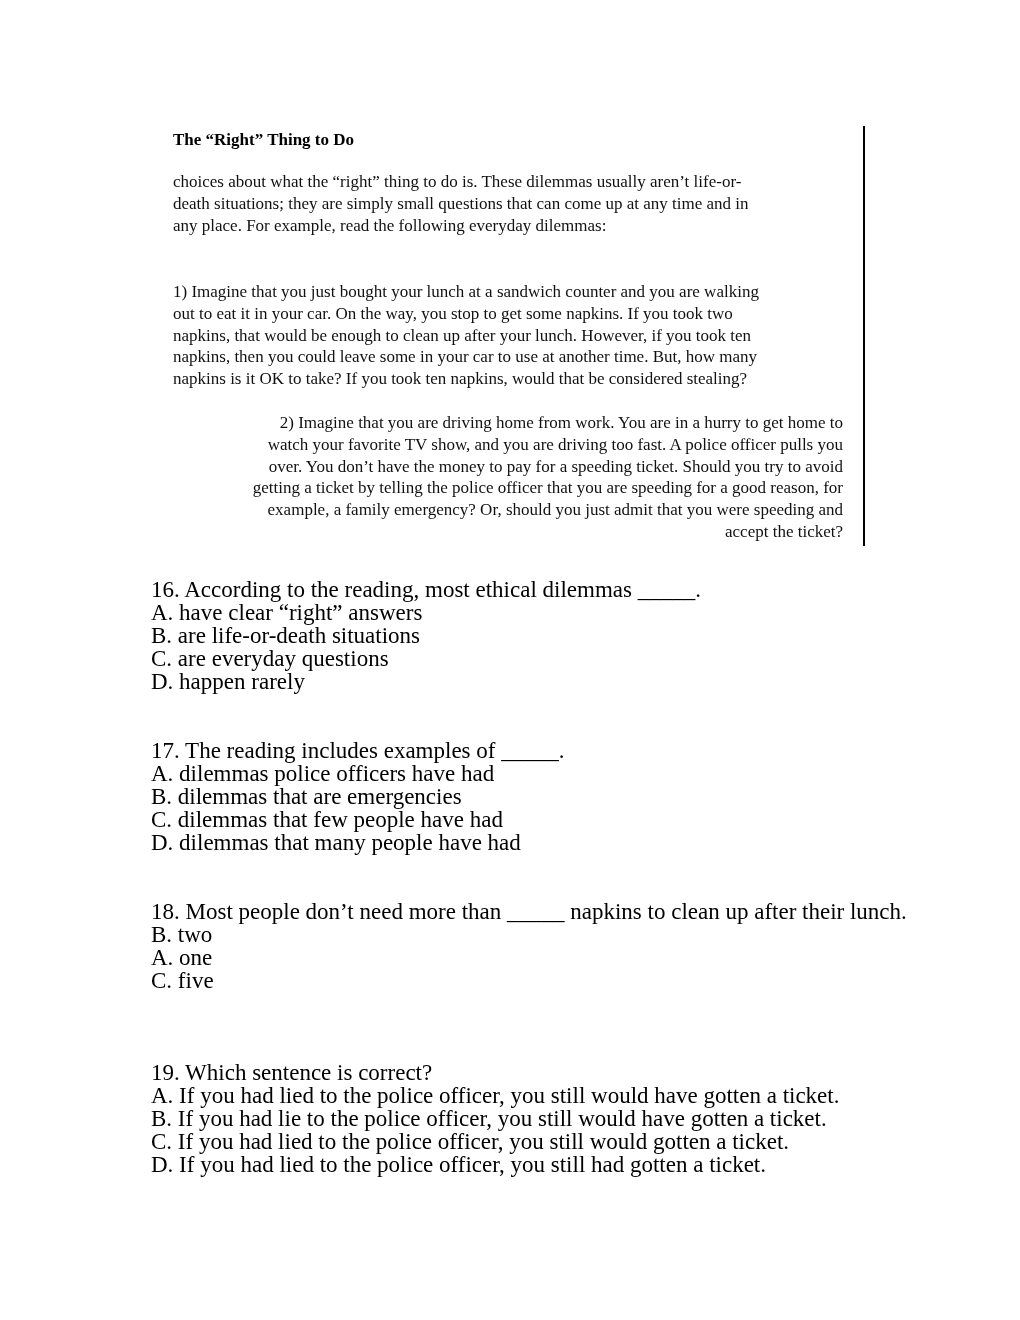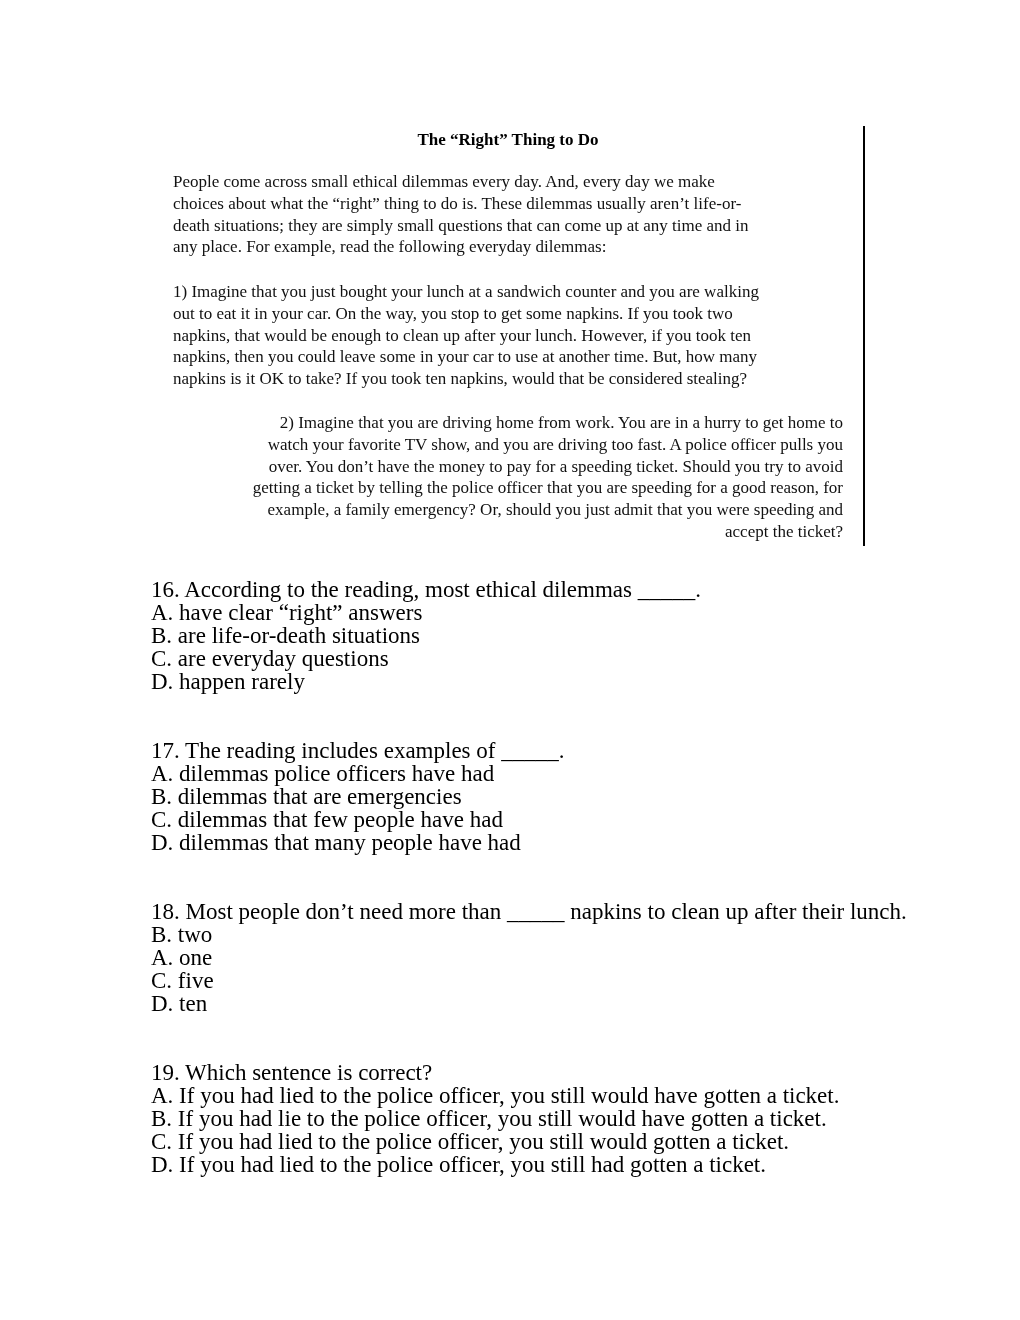--- a/index.html
+++ b/index.html
@@ -34,21 +34,20 @@
       top: 126px;
       width: 1.5px;
       height: 420px;
       background: #000;
     }
     .reading-title {
       position: absolute;
       left: 0;
       width: 670px;
       top: 3px;
-      text-align: center;
       font-weight: bold;
       font-size: 17px;
       line-height: 22px;
     }
     .para {
       position: absolute;
       left: 0;
       width: 670px;
       font-size: 17px;
       line-height: 21.8px;
@@ -76,21 +75,20 @@
   </style>
 </head>
 <body>
 
 <div class="page">
 
   <div class="reading-box">
     <div class="reading-title">The “Right” Thing to Do</div>
 
     <div class="para" id="p-intro">
-      <span class="ln">People come across small ethical dilemmas every day. And, every day we make</span>
       <span class="ln">choices about what the “right” thing to do is. These dilemmas usually aren’t life-or-</span>
       <span class="ln">death situations; they are simply small questions that can come up at any time and in</span>
       <span class="ln">any place. For example, read the following everyday dilemmas:</span>
     </div>
 
     <div class="para" id="p-ex1">
       <span class="ln">1) Imagine that you just bought your lunch at a sandwich counter and you are walking</span>
       <span class="ln">out to eat it in your car. On the way, you stop to get some napkins. If you took two</span>
       <span class="ln">napkins, that would be enough to clean up after your lunch. However, if you took ten</span>
       <span class="ln">napkins, then you could leave some in your car to use at another time.  But, how many</span>
@@ -123,21 +121,20 @@
     <span class="opt">B. dilemmas that are emergencies</span>
     <span class="opt">C. dilemmas that few people have had</span>
     <span class="opt">D. dilemmas that many people have had</span>
   </div>
 
   <div class="question" id="q18">
     <span class="stem">18. Most people don’t need more than _____ napkins to clean up after their lunch.</span>
     <span class="opt">B. two</span>
     <span class="opt">A. one</span>
     <span class="opt">C. five</span>
-    <span class="opt">D. ten</span>
   </div>
 
   <div class="question" id="q19">
     <span class="stem">19. Which sentence is correct?</span>
     <span class="opt">A. If you had lied to the police officer, you still would have gotten a ticket.</span>
     <span class="opt">B. If you had lie to the police officer, you still would have gotten a ticket.</span>
     <span class="opt">C. If you had lied to the police officer, you still would gotten a ticket.</span>
     <span class="opt">D. If you had lied to the police officer, you still had gotten a ticket.</span>
   </div>
 

